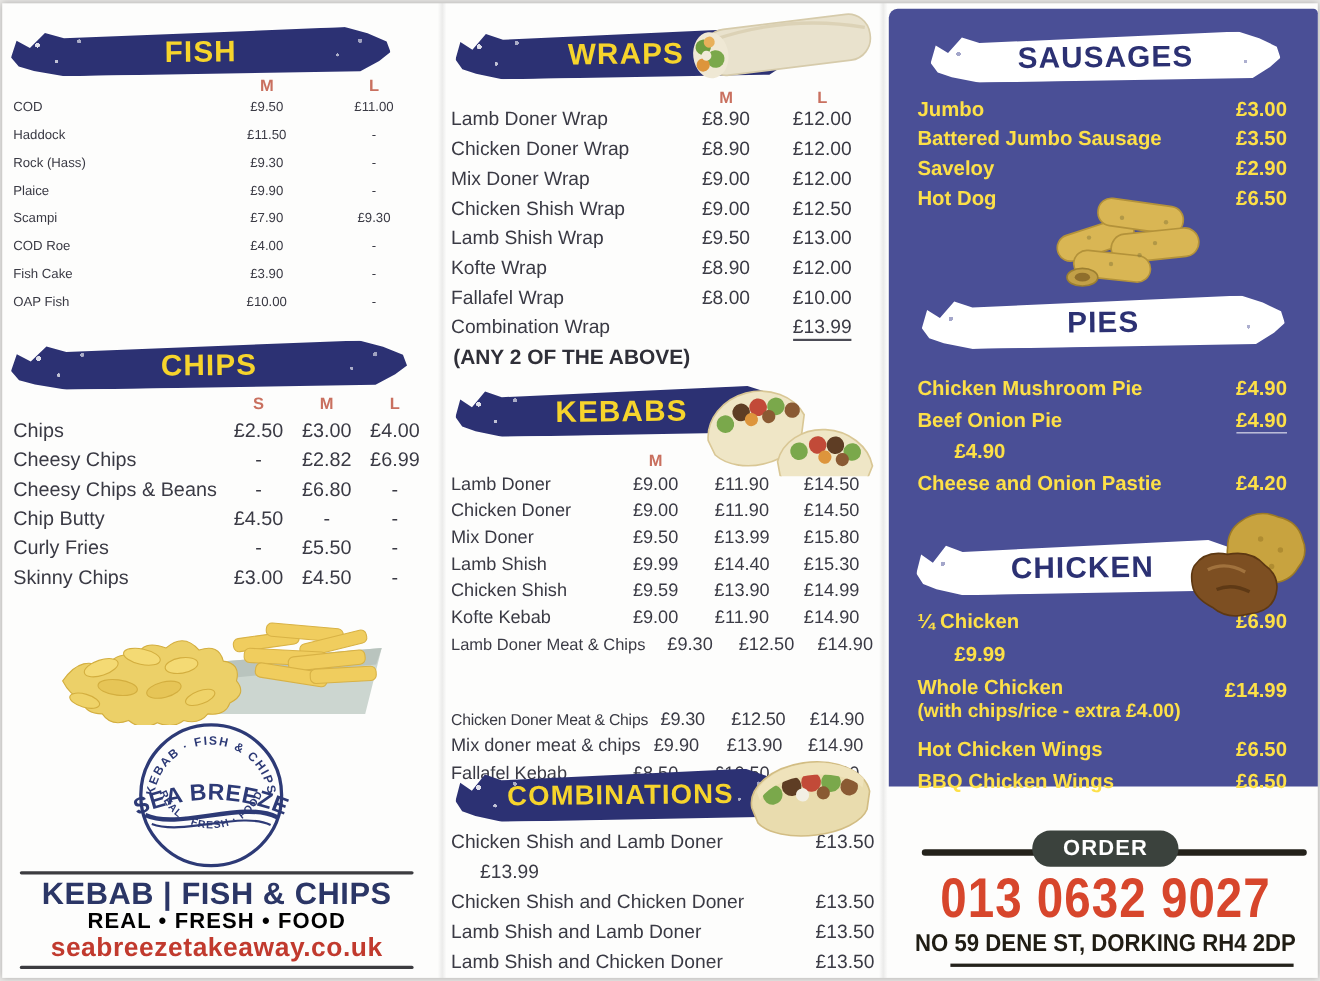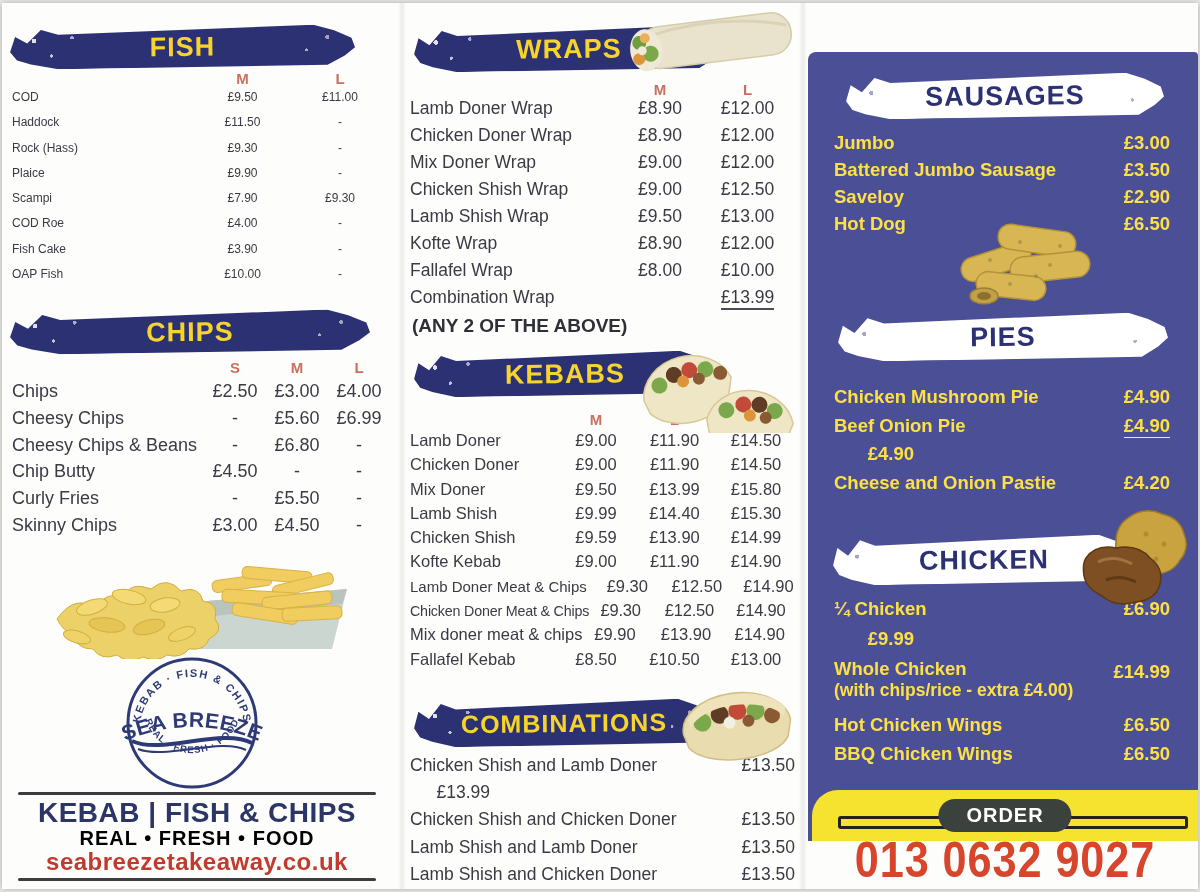--- a/index.html
+++ b/index.html
@@ -35,25 +35,25 @@
   .w80{width:80px;}.w95{width:95px;}.w100{width:100px;}.w62{width:62px;}
   .w72{width:72px;}.w85{width:85px;}.w78{width:78px;}
   .underline-price{border-bottom:2px solid #4b4b55;padding-bottom:1px;}
   
   .fishrow{height:25.3px;font-size:12px;}
   .chiprow{height:26.8px;font-size:18px;}
   
   .wraprow{height:27px;font-size:17.5px;}
   .kebrow{height:24.3px;font-size:16.5px;}
   .kebrow.sm{font-size:15px;gap:16px;}
-  .kebrow.sm2{font-size:14.3px;letter-spacing:-.2px;}
+  .kebrow.sm2{font-size:14.3px;letter-spacing:-.2px;margin-top:44px;}
   .comborow{height:27.2px;font-size:17.5px;}
   .note{position:absolute;font-weight:800;font-size:19px;color:#2f2f38;}
   
-  #rightpanel{position:absolute;left:806px;top:5px;width:390px;height:789px;background:#4a4f96;border-radius:8px 4px 0 0;margin-top:44px;}
+  #rightpanel{position:absolute;left:806px;top:5px;width:390px;height:707px;background:#4a4f96;border-radius:8px 4px 0 0;}
   .rrow{display:flex;align-items:baseline;color:#fde047;font-size:18.5px;font-weight:600;}
   .rrow .nm{flex:1;}
   .rrow .pr{width:80px;text-align:right;white-space:nowrap;}
   .rtbl{position:absolute;left:26px;right:28px;}
   .pieprice-underline{border-bottom:1.5px solid #e8e8f2;padding-bottom:1px;}
   
   #logo{position:absolute;left:116px;top:650px;width:148px;height:142px;}
   .divline{position:absolute;height:2.5px;background:#3c3c40;border-radius:2px;}
   .tag1{position:absolute;width:390px;text-align:center;font-weight:800;color:#2b3666;font-size:28px;letter-spacing:.5px;}
   .tag2{position:absolute;width:390px;text-align:center;font-weight:800;color:#000000;font-size:20px;letter-spacing:1px;}
@@ -140,21 +140,21 @@
   <div class="tbl" style="left:10px;top:378px;width:378px">
     <div class="row chiprow">
         <span class="nm">Chips</span>
         <span class="c w62">£2.50</span>
         <span class="c w62">£3.00</span>
         <span class="c w62">£4.00</span>
       </div>
     <div class="row chiprow">
         <span class="nm">Cheesy Chips</span>
         <span class="c w62">-</span>
-        <span class="c w62">£5.60</span>
+        <span class="c w62">£2.82</span>
         <span class="c w62">£6.99</span>
       </div>
     <div class="row chiprow">
         <span class="nm">Cheesy Chips &amp; Beans</span>
         <span class="c w62">-</span>
         <span class="c w62">£6.80</span>
         <span class="c w62">-</span>
       </div>
     <div class="row chiprow">
         <span class="nm">Chip Butty</span>

